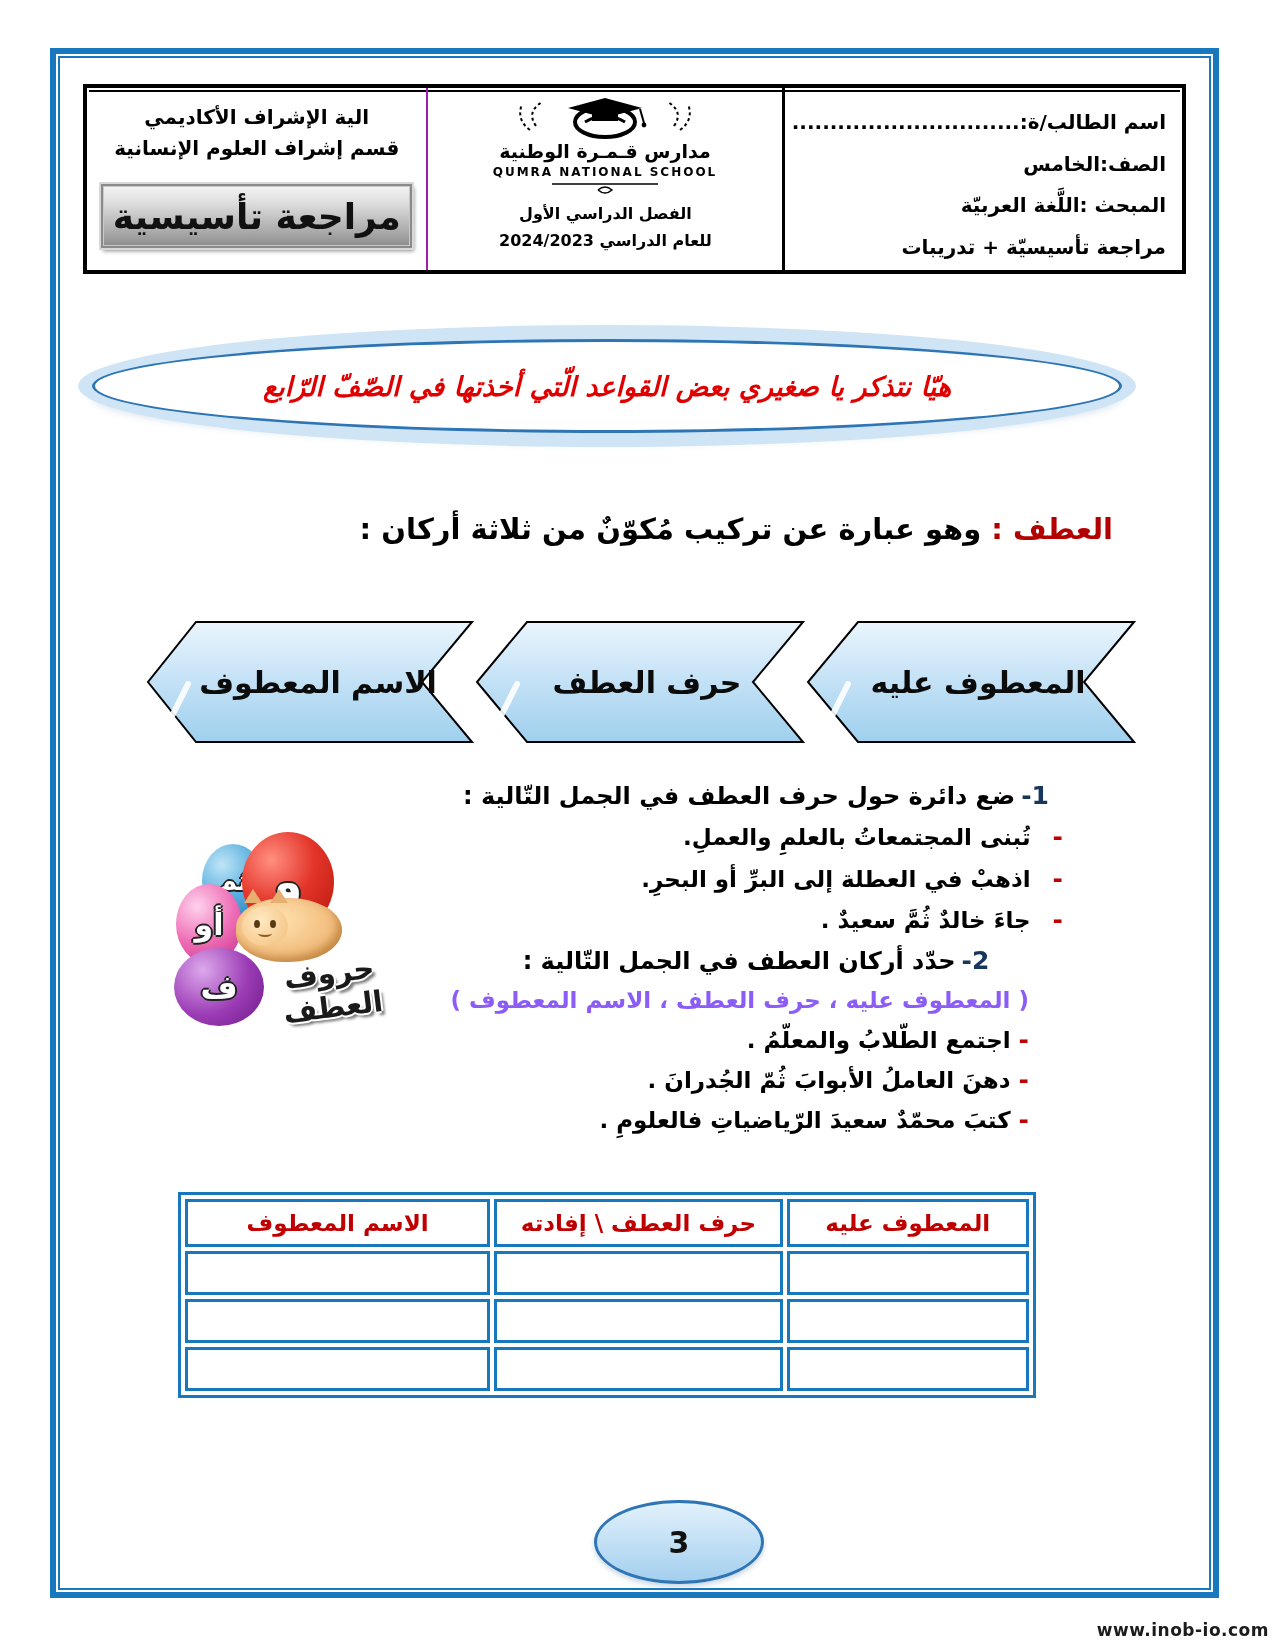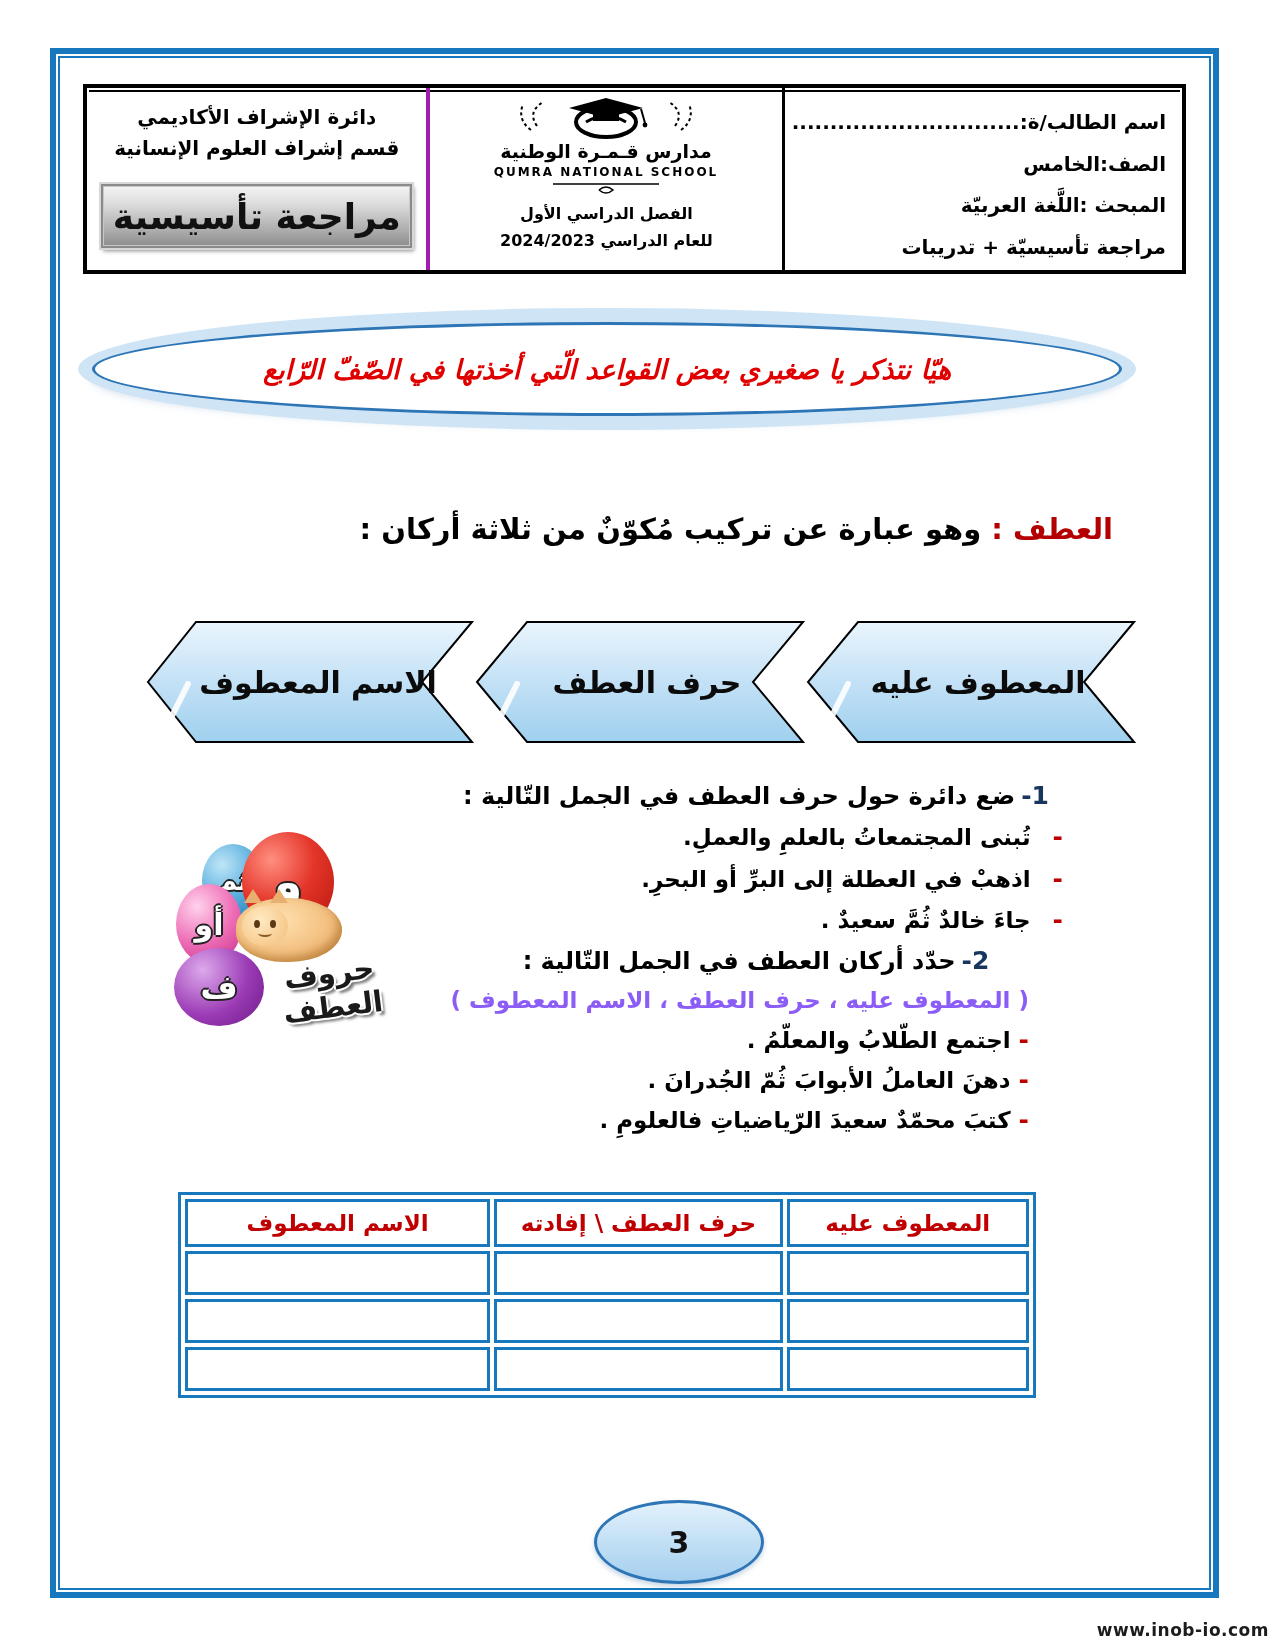--- a/index.html
+++ b/index.html
@@ -14,36 +14,36 @@
   }
 
   
   .header-table{
     position:absolute; top:30px; left:27px; width:1103px; height:190px;
     border:4px solid #000; display:flex; direction:rtl; background:#fff;
   }
   .header-table::before{content:""; position:absolute; left:2px; right:2px; top:2px; border-top:2px solid #000;}
   .hcol{ position:relative; }
   .hcol-right{ width:36.5%; border-left:3px solid #000; padding:14px 16px 6px 6px; }
-  .hcol-mid  { width:32.5%; border-left:4px solid #a21caf; text-align:center; padding-top:6px; }
+  .hcol-mid  { width:32.5%; border-left:2px solid #a21caf; text-align:center; padding-top:6px; }
   .hcol-left { width:31%; text-align:center; padding-top:14px; }
   .hline{ font-size:20px; font-weight:bold; color:#000; line-height:2.08; text-align:right; white-space:nowrap; overflow:hidden; }
   .mid-line{ font-size:16px; font-weight:bold; line-height:1.7; }
   .left-line{ font-size:20px; font-weight:bold; line-height:1.55; }
   .badge{
     margin:20px 14px 0 14px; height:64px; display:flex; align-items:center; justify-content:center;
     font-size:36px; font-weight:bold; color:#111;
     background:linear-gradient(180deg,#f4f4f4 0%,#dcdcdc 30%,#a8a8a8 78%,#8d8d8d 100%);
     border:2px solid #8a8a8a; outline:2px solid #d8d8d8; box-shadow:2px 3px 4px rgba(0,0,0,.45), inset 0 0 0 1px #c9c9c9;
   }
   .logo-svg{ display:block; margin:2px auto 0 auto; }
 
   
   .callout{
-    position:absolute; top:268px; left:36px; width:1030px; height:94px;
+    position:absolute; top:285px; left:36px; width:1030px; height:94px;
     background:#fff; border:3px solid #2E75B6; border-radius:50%;
     box-shadow:0 0 0 14px #cfe5f6, 0 8px 10px rgba(120,160,200,.45);
     display:flex; align-items:center; justify-content:center;
   }
   .callout-text{ color:#e10000; font-weight:bold; font-style:italic; font-size:27px; }
 
   
   .definition{ position:absolute; top:458px; right:100px; width:900px; text-align:right; font-size:29px; font-weight:bold; color:#000; }
   .definition .term{ color:#b30000; }
 
@@ -145,21 +145,21 @@
 
         <text x="145" y="62" text-anchor="middle" font-size="19" font-weight="bold" fill="#000">مدارس قـمـرة الوطنية</text>
         <text x="145" y="80" text-anchor="middle" font-size="12" font-weight="bold" letter-spacing="2" fill="#000">QUMRA NATIONAL SCHOOL</text>
         <path d="M92,88 h106 M138,94 q7,-6 14,0 q-7,6 -14,0" fill="none" stroke="#000" stroke-width="1.6"></path>
       </svg>
       <div class="mid-line">الفصل الدراسي الأول</div>
       <div class="mid-line">للعام الدراسي 2024/2023</div>
     </div>
 
     <div class="hcol hcol-left">
-      <div class="left-line">دائرة الإشراف الأكاديمي</div>
+      <div class="left-line">الية الإشراف الأكاديمي</div>
       <div class="left-line">قسم إشراف العلوم الإنسانية</div>
       <div class="badge">مراجعة تأسيسية</div>
     </div>
   </div>
 
   <div class="callout">
     <span class="callout-text">هيّا نتذكر يا صغيري بعض القواعد الّتي أخذتها في الصّفّ الرّابع</span>
   </div>
 
   <div class="definition">

